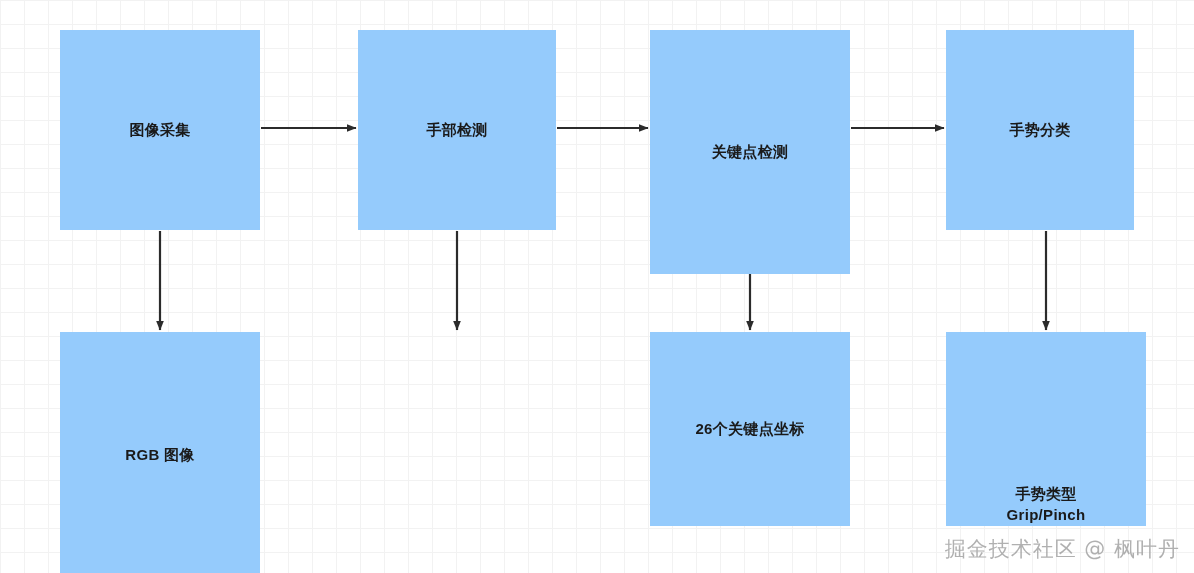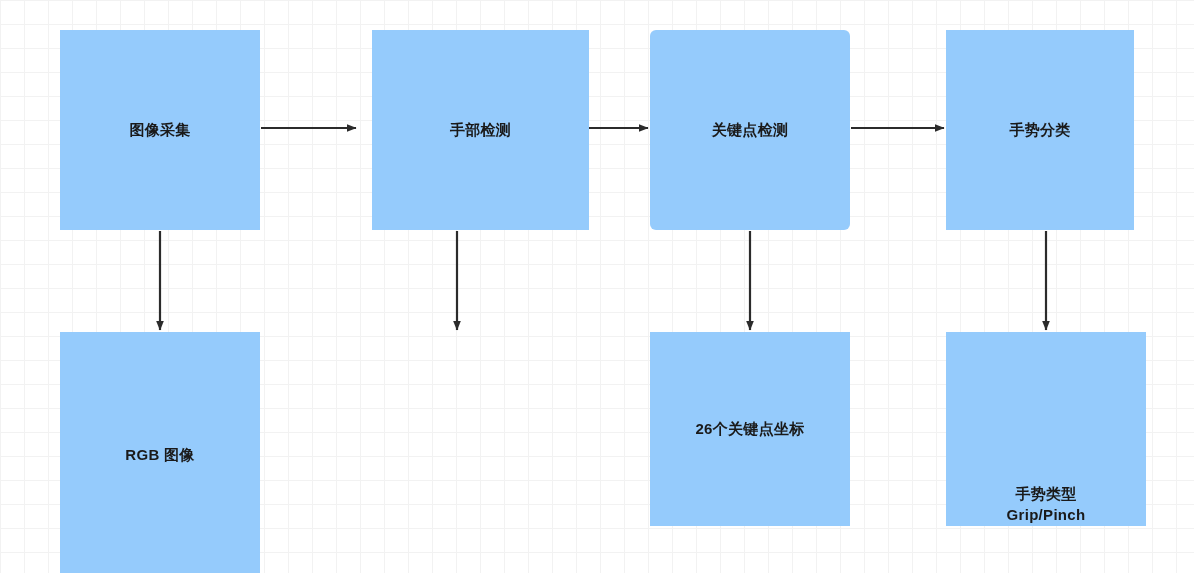--- a/index.html
+++ b/index.html
@@ -79,25 +79,25 @@
     <line x1="160" y1="231" x2="160" y2="330" stroke="#2b2b2b" stroke-width="2.2" marker-end="url(#arrowhead)"></line>
     <line x1="457" y1="231" x2="457" y2="330" stroke="#2b2b2b" stroke-width="2.2" marker-end="url(#arrowhead)"></line>
     <line x1="750" y1="231" x2="750" y2="330" stroke="#2b2b2b" stroke-width="2.2" marker-end="url(#arrowhead)"></line>
     <line x1="1046" y1="231" x2="1046" y2="330" stroke="#2b2b2b" stroke-width="2.2" marker-end="url(#arrowhead)"></line>
   </svg>
 
   <div class="node" style="left:60px; top:30px; width:200px; height:200px;">
     <span class="label-lines">图像采集</span>
   </div>
 
-  <div class="node" style="left:372px; top:30px; width:217px; height:200px;">
+  <div class="node" style="left:358px; top:30px; width:198px; height:200px;">
     <span class="label-lines">手部检测</span>
   </div>
 
-  <div class="node" style="left:650px; top:30px; width:200px; height:200px;border-radius:6px;">
+  <div class="node" style="left:650px; top:30px; width:200px; height:244px;">
     <span class="label-lines">关键点检测</span>
   </div>
 
   <div class="node" style="left:946px; top:30px; width:188px; height:200px;">
     <span class="label-lines">手势分类</span>
   </div>
 
   <div class="node" style="left:60px; top:332px; width:200px; height:246px;">
     <span class="label-lines">RGB 图像</span>
   </div>
@@ -105,14 +105,15 @@
 
   <div class="node" style="left:650px; top:332px; width:200px; height:194px;text-align:right;">
     <span class="label-lines">26个关键点坐标</span>
   </div>
 
   <div class="node" style="left:946px; top:332px; width:200px; height:194px;align-items:flex-end;">
     <span class="label-lines">手势类型
 Grip/Pinch</span>
   </div>
 
+  <div class="watermark">掘金技术社区 @ 枫叶丹</div>
 
 </div>
 
 </body></html>

